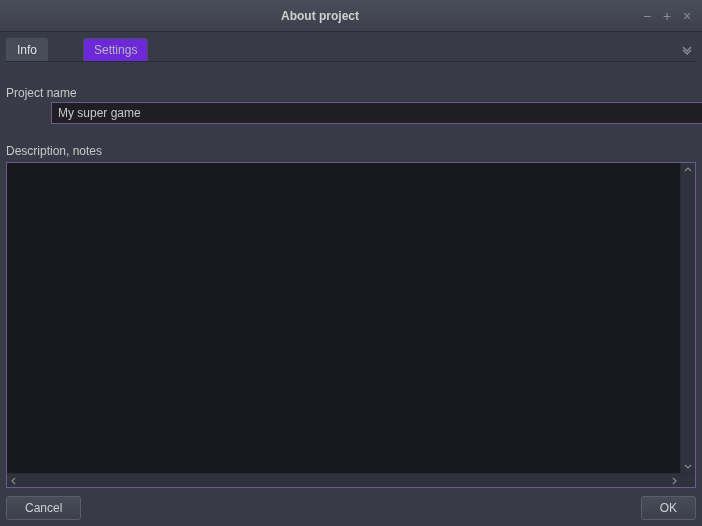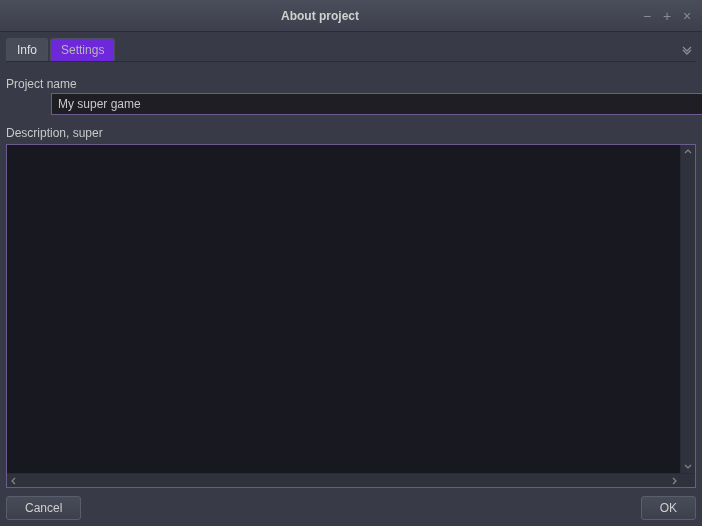--- a/index.html
+++ b/index.html
@@ -52,20 +52,21 @@
       display: flex;
       flex-direction: column;
     }
     .tab-row {
       display: flex;
       align-items: center;
       border-bottom: 1px solid #2a2c35;
     }
     .tabs {
       display: flex;
+      gap: 33px;
     }
     .tab {
       padding: 4px 10px;
       border: 1px solid #4a4d5a;
       border-bottom: none;
       background: #6d28d9;
       color: #b8b8b8;
       margin-right: 2px;
       cursor: pointer;
       border-radius: 3px 3px 0 0;
@@ -87,21 +88,21 @@
       cursor: pointer;
     }
     .form-area {
       padding-top: 4px;
       display: flex;
       flex-direction: column;
       flex: 1;
     }
     .field-label {
       color: #c8c8c8;
-      margin-top: 11px;
+      margin-top: 20px;
       margin-bottom: 2px;
     }
     .text-input {
       width: 100%;
       background: #1e1e24;
       border: 1px solid #6b5b8f;
       color: #c8c8c8;
       padding: 3px 6px;
       font-size: 12px;
       outline: none;
@@ -215,21 +216,21 @@
           <path d="M2 3 L6 7 L10 3" stroke="#8a8d98" stroke-width="1.3" fill="none"></path>
           <path d="M2 6 L6 10 L10 6" stroke="#8a8d98" stroke-width="1.3" fill="none"></path>
         </svg>
     </div>
   </div>
 
   <div class="form-area">
     <div class="field-label">Project name</div>
     <input type="text" class="text-input" value="My super game" style="">
 
-    <div class="field-label">Description, super</div>
+    <div class="field-label">Description, notes</div>
     <div class="textarea-wrap">
       <div class="textarea-inner">
         <textarea class="textarea" style=""></textarea>
         <div class="v-scroll">
           <div class="v-scroll-arrow">
             <svg width="8" height="8" viewBox="0 0 8 8">
                 <path d="M1 5 L4 2 L7 5" stroke="#888" stroke-width="1.2" fill="none"></path>
               </svg>
           </div>
           <div class="v-scroll-track"></div>

